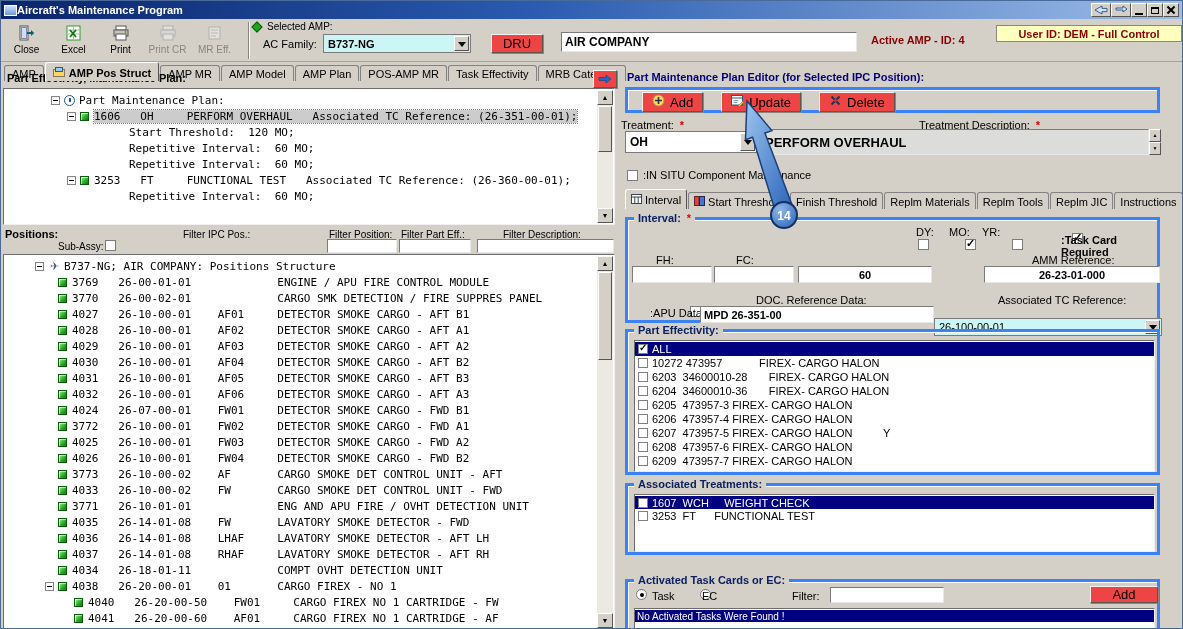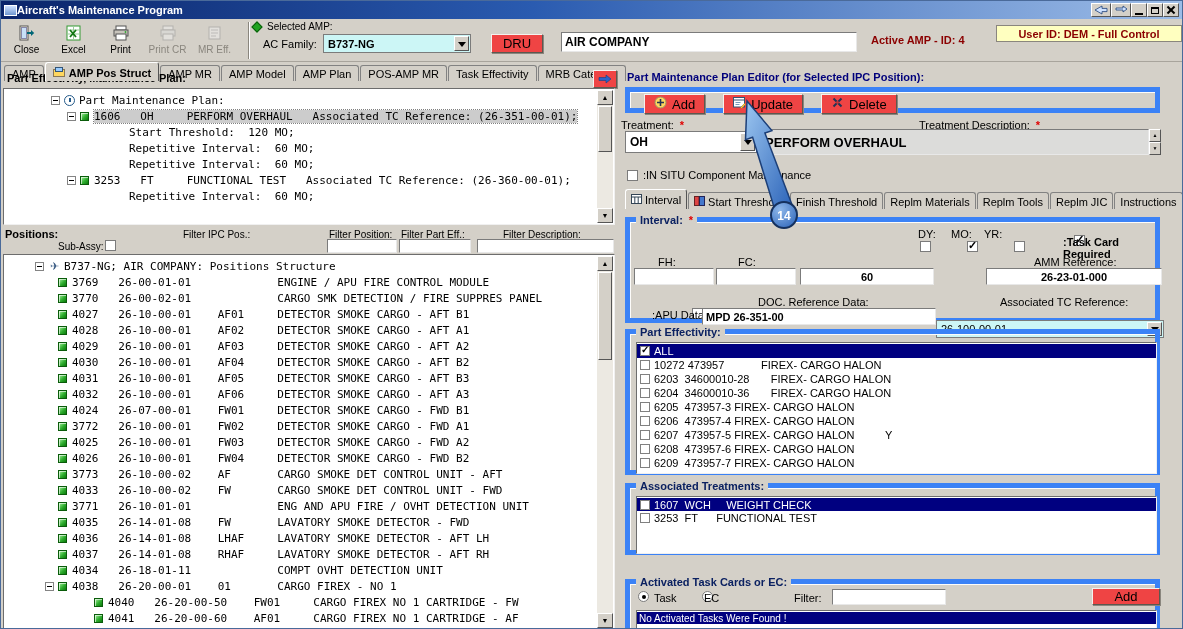--- a/index.html
+++ b/index.html
@@ -49,21 +49,21 @@
   .mtab.active{height:19px;font-weight:bold;border-color:#fff #555 #d4d0c8 #fff;z-index:3;background:#d4d0c8}
 
   
   .lheader{font-weight:bold;font-size:11px;white-space:nowrap}
   .treepanel{background:#fff;border:1px solid;border-color:#6d6d6d #f0f0f0 #f0f0f0 #6d6d6d;overflow:hidden}
   .tbodyc{position:absolute;left:1px;top:1px;right:17px;bottom:1px;overflow:hidden;padding-top:2px}
   .trow{display:flex;align-items:center;height:16px;white-space:pre}
   .ttext{font-family:"DejaVu Sans Mono","Liberation Mono",monospace;font-size:11px;white-space:pre}
   .tsel{background:#cccccc;outline:1px dotted #808080}
   .t1 .lvl0{padding-left:46px}.t1 .lvl1{padding-left:62px}.t1 .lvl2{padding-left:111px}
-  .t2 .lvl0{padding-left:30px}.t2 .lvl1{padding-left:40px}.t2 .lvl2{padding-left:76px}
+  .t2 .lvl0{padding-left:30px}.t2 .lvl1{padding-left:40px}.t2 .lvl2{padding-left:56px}
   .exp{width:9px;height:9px;min-width:9px;border:1px solid #848484;background:#fff;margin-right:4px;position:relative;flex:none}
   .exp::after{content:"";position:absolute;left:1px;top:3px;width:5px;height:1px;background:#000}
   .exp-none{visibility:hidden}
   .tico{flex:none;display:inline-flex;align-items:center;justify-content:center}
   .ic-cube{width:9px;height:9px;margin-right:5px;background:linear-gradient(135deg,#a8f0a0 0%,#2fae2f 55%,#0c7a0c 100%);border:1px solid #0a5c0a;box-shadow:inset 1px 1px 0 rgba(255,255,255,.6)}
   .ic-clock{width:11px;height:11px;margin-right:4px;border-radius:50%;background:#fff;border:1px solid #245a8a;position:relative}
   .ic-clock::after{content:"";position:absolute;left:4px;top:2px;width:2px;height:4px;background:#245a8a}
   .ic-plane{width:13px;height:12px;margin-right:3px;color:#3f5f86;font-size:11px;line-height:12px}
   .ic-plane::after{content:"\2708"}
 
@@ -76,21 +76,21 @@
   
   .fcb{width:11px;height:11px;min-width:11px;border:1px solid #7b7b7b;background:#fff;position:relative;display:inline-block}
   .fcb.on::after{content:"\2713";position:absolute;left:0;top:-3px;font-size:11px;font-weight:bold;color:#000}
   .rad{width:11px;height:11px;min-width:11px;border:1px solid #7b7b7b;border-radius:50%;background:#fff;position:relative;display:inline-block}
   .rad.on::after{content:"";position:absolute;left:3px;top:3px;width:4px;height:4px;border-radius:50%;background:#000}
   .star{color:#e00000;font-weight:bold;margin-left:6px}
 
   
   .editor{position:absolute;left:620px;top:66px;width:563px;height:563px}
   .eheader{font-weight:bold;color:#00007b;font-size:11px;white-space:nowrap}
-  .grp{position:absolute;border:5px solid #3b82f6;box-shadow:inset 1px 1px 0 #fdfcfa}
+  .grp{position:absolute;border:3px solid #3b82f6;box-shadow:inset 1px 1px 0 #fdfcfa}
   .glabel{position:absolute;top:-8px;left:6px;background:#d4d0c8;padding:0 4px;font-weight:bold;font-size:11px;color:#0b2161;white-space:nowrap;display:flex;align-items:center}
   .abtn{height:20px;padding:0 9px;gap:5px}
   .etabs{position:absolute;display:flex;align-items:flex-end;height:20px}
   .etab{height:17px;margin-right:1px;padding:1px 5px 0 5px;background:#d4d0c8;border:1px solid #828282;border-bottom:none;border-radius:3px 3px 0 0;display:flex;align-items:center;gap:3px;font-size:11px;white-space:nowrap}
   .etab.active{height:20px;border-color:#fff #555 #d4d0c8 #fff;z-index:2}
   .fieldval{font-weight:bold}
   .listbox{position:absolute;background:#fff;border:1px solid;border-color:#6d6d6d #f0f0f0 #f0f0f0 #6d6d6d;overflow:hidden;padding-top:1px}
   .lrow{display:flex;align-items:center;height:14px;padding-left:2px;font-size:11px}
   .lrow .ltext{white-space:pre}
   .lsel{background:#000080;color:#fff}

